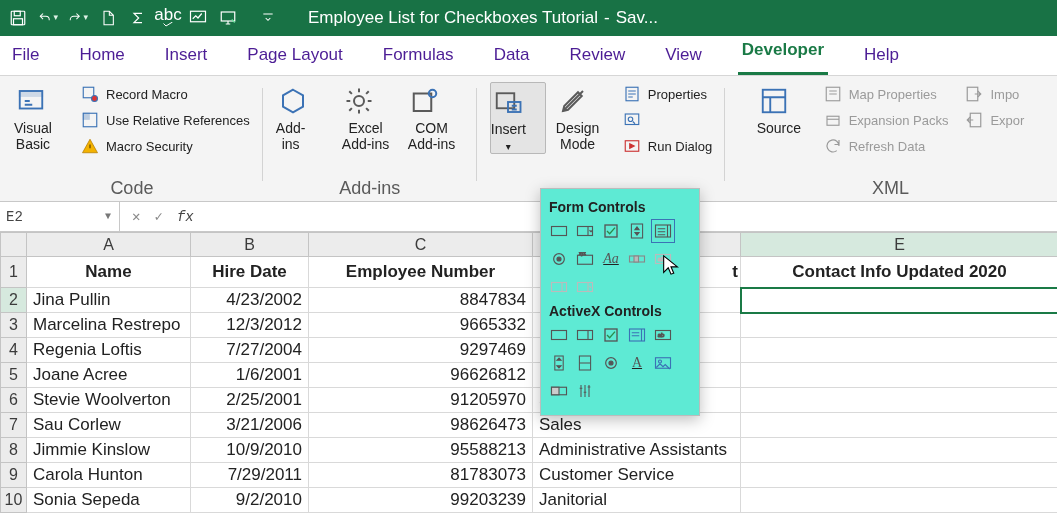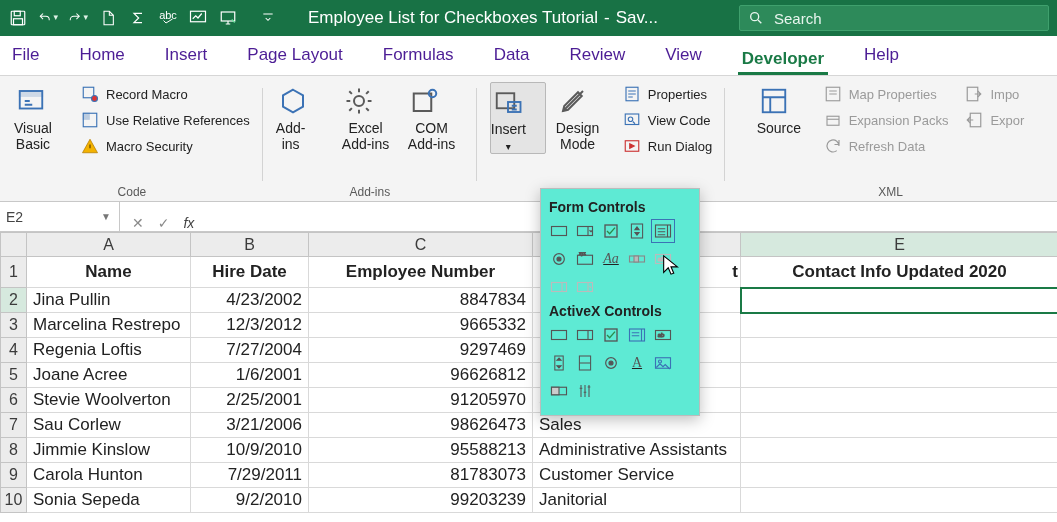--- a/index.html
+++ b/index.html
@@ -53,21 +53,21 @@
     display: flex;
     align-items: flex-end;
     height: 40px;
     background: #fff;
     border-bottom: 1px solid #d6d6d6;
     padding: 0 8px;
     gap: 32px;
     font-size: 17px;
   }
   .tab { padding: 8px 4px 10px; color: #4c1d95; cursor:pointer; }
-  .tab.active { color: #1a7a46; font-weight:600; border-bottom: 3px solid #1a7a46; padding-bottom:3px;}
+  .tab.active { color: #1a7a46; font-weight:600; border-bottom: 3px solid #1a7a46; padding-bottom:12px;}
   
   .ribbon {
     display: flex;
     background: #f4f4f4;
     border-bottom: 1px solid #c8c8c8;
     height: 126px;
     padding: 6px 6px 0;
     gap: 10px;
   }
   .group {
@@ -78,37 +78,37 @@
     position: relative;
   }
   .group::after {
     content:"";
     position:absolute;
     right:-5px; top:6px; bottom:20px;
     width:1px; background:#d3d3d3;
   }
   .group:last-child::after{display:none;}
   .group-body { display:flex; align-items:flex-start; gap:10px; flex:1; }
-  .group-label { font-size:12px; color:#5a5a5a; padding-bottom:2px; }
+  .group-label { font-size:18px; color:#5a5a5a; padding-bottom:2px; }
   .bigbtn {
     display:flex; flex-direction:column; align-items:flex-start; justify-content:flex-start;
     width:56px; padding-top:2px; font-size:14px; line-height:1.15; text-align:center; cursor:pointer;
     gap:2px;
   }
   .bigbtn .bicon{ width:34px; height:34px; display:flex; align-items:center; justify-content:center;}
   .stack { display:flex; flex-direction:column; gap:6px; padding-top:2px;}
   .rowbtn { display:flex; align-items:center; gap:6px; font-size:13px; cursor:pointer; }
   .rowbtn .sicon{ width:20px; height:20px; display:flex; align-items:center; justify-content:center; }
   .disabled { color:#9a9a9a; }
   .disabled svg path, .disabled svg rect, .disabled svg circle { stroke:#9a9a9a !important; }
 
   
   .fxbar {
-    display:flex; align-items:flex-end; height:30px; border-bottom:1px solid #c8c8c8;
-    font-size:14px; color:#444;
+    display:flex; align-items:center; height:30px; border-bottom:1px solid #c8c8c8;
+    font-size:14px; color:#444;font-family:Liberation Mono, monospace;
   }
   .namebox {
     width:120px; border-right:1px solid #c8c8c8; height:100%;
     display:flex; align-items:center; padding:0 8px 0 6px; justify-content:space-between;
     background:#fff;
   }
   .fxctrls { display:flex; align-items:center; gap:14px; padding:0 12px; color:#8a8a8a;}
   .fxinput { flex:1; padding:0 6px; }
 
   
@@ -182,21 +182,21 @@
       <svg width="16" height="18" viewBox="0 0 24 24" fill="none" stroke="#fff" stroke-width="1.6">
           <path d="M14 2H6v20h14V8z"></path>
           <path d="M14 2v6h6"></path>
         </svg>
     </span>
     <span class="ic">
       <svg width="16" height="18" viewBox="0 0 24 24" fill="none" stroke="#fff" stroke-width="1.8">
           <path d="M18 5H6l7 7-7 7h12"></path>
         </svg>
     </span>
-    <span class="ic" style="font-size:11px;color:#fff;flex-direction:column;line-height:.8">abc<svg width="14" height="6" viewBox="0 0 24 12" stroke="#fff" stroke-width="2" fill="none">
+    <span class="ic" style="font-size:17px;color:#fff;flex-direction:column;line-height:.8">abc<svg width="14" height="6" viewBox="0 0 24 12" stroke="#fff" stroke-width="2" fill="none">
           <path d="M3 3l5 5L21 0"></path>
         </svg></span>
     <span class="ic">
       <svg width="20" height="18" viewBox="0 0 24 24" fill="none" stroke="#fff" stroke-width="1.6">
           <rect x="2" y="3" width="20" height="14"></rect>
           <path d="M5 13l4-4 3 3 5-6"></path>
         </svg>
     </span>
     <span class="ic">
       <svg width="20" height="18" viewBox="0 0 24 24" fill="none" stroke="#fff" stroke-width="1.6">
@@ -208,29 +208,20 @@
     <span class="ic" style="margin-left:10px">
       <svg width="14" height="14" viewBox="0 0 24 24" fill="none" stroke="#fff" stroke-width="1.8">
           <path d="M4 5h16M8 12l4 4 4-4"></path>
         </svg>
     </span>
   </div>
   <div class="title">
     <span>Employee List for Checkboxes Tutorial</span>
     <span>-</span>
     <span>Sav...</span>
-  </div>
-  <div class="searchwrap">
-    <span class="ic">
-      <svg width="16" height="16" viewBox="0 0 24 24" fill="none" stroke="#e8f5ee" stroke-width="2">
-          <circle cx="10" cy="10" r="6"></circle>
-          <path d="M20 20l-5-5"></path>
-        </svg>
-    </span>
-    <input placeholder="Search" style="">
   </div>
 </div>
 
 <div class="tabs">
   <div class="tab">File</div>
   <div class="tab">Home</div>
   <div class="tab">Insert</div>
   <div class="tab">Page Layout</div>
   <div class="tab">Formulas</div>
   <div class="tab">Data</div>
@@ -354,21 +345,20 @@
           <span>Properties</span>
         </div>
         <div class="rowbtn">
           <span class="sicon">
               <svg width="18" height="18" viewBox="0 0 24 24" fill="none" stroke="#3b72b5" stroke-width="1.5">
                 <rect x="3" y="4" width="18" height="14"></rect>
                 <circle cx="10" cy="11" r="3"></circle>
                 <path d="M13 14l3 3"></path>
               </svg>
             </span>
-          <span>View Code</span>
         </div>
         <div class="rowbtn">
           <span class="sicon">
               <svg width="18" height="18" viewBox="0 0 24 24" fill="none" stroke="#c33" stroke-width="1.5">
                 <rect x="3" y="5" width="18" height="14"></rect>
                 <path d="M9 9l6 3-6 3z" fill="#c33"></path>
               </svg>
             </span>
           <span>Run Dialog</span>
         </div>

